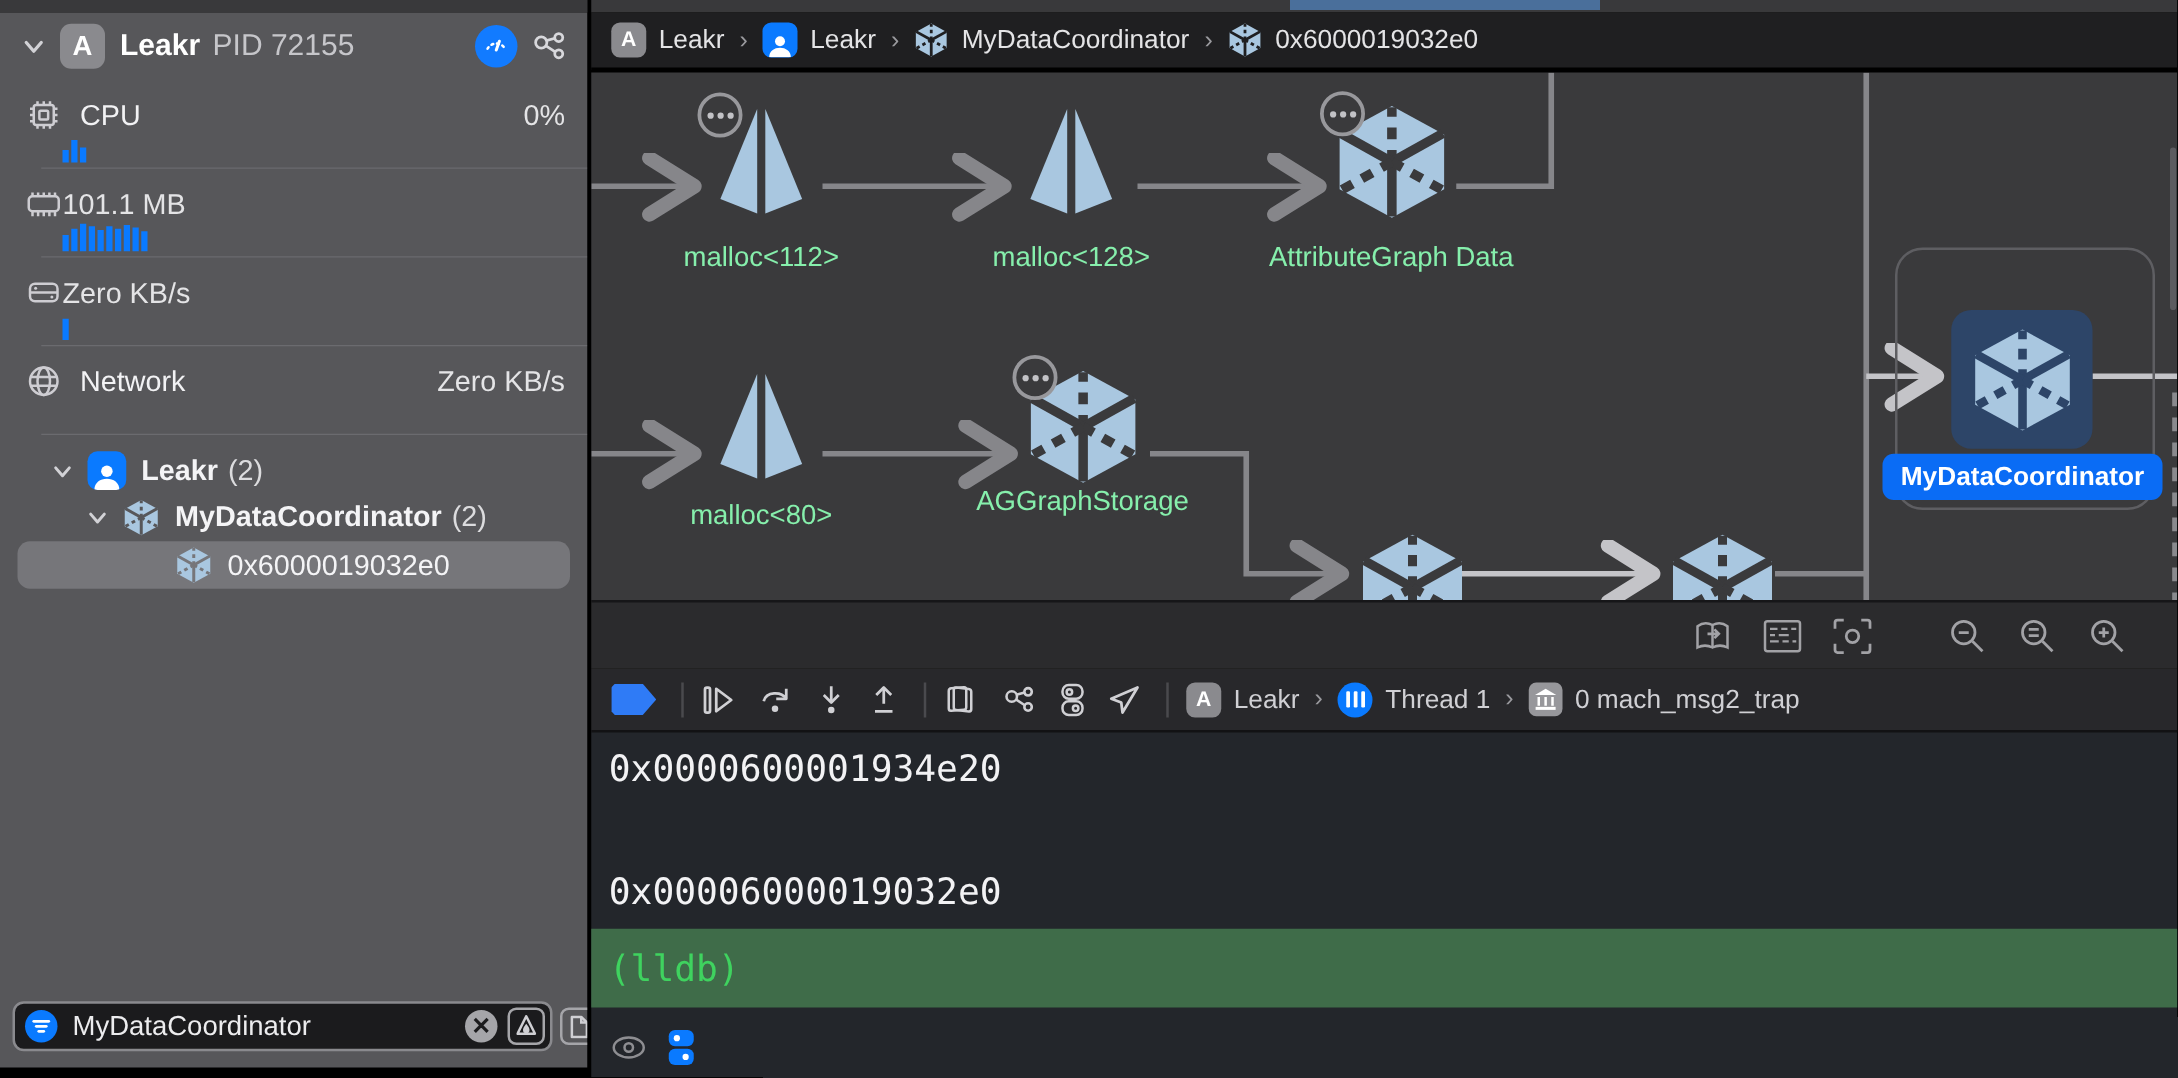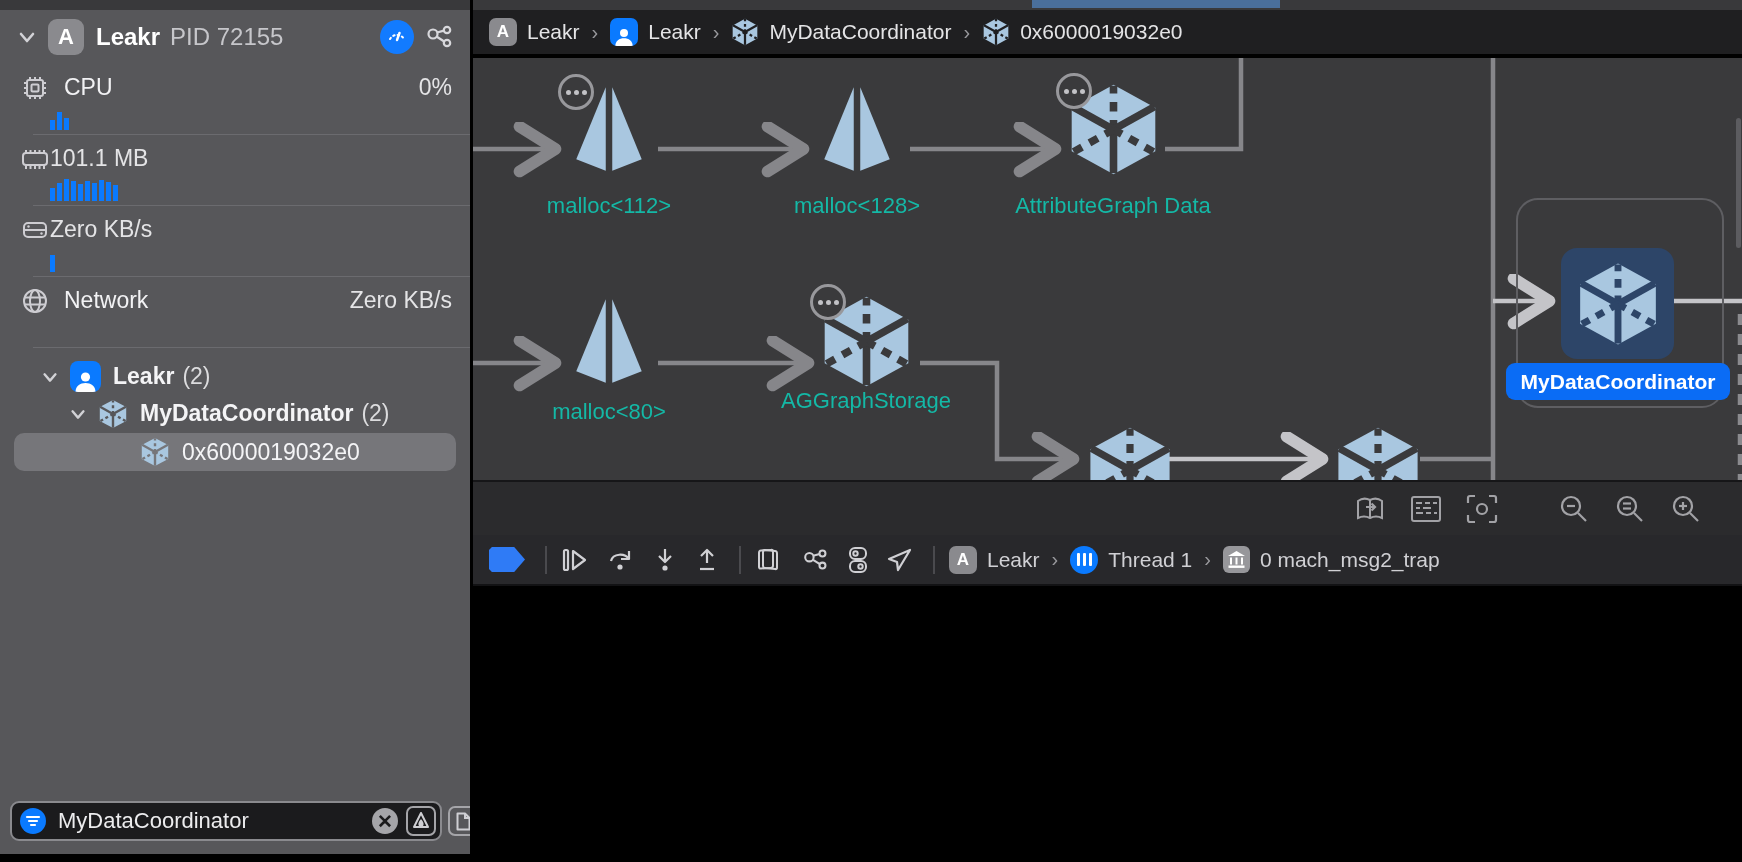--- a/index.html
+++ b/index.html
@@ -12,21 +12,21 @@
   #sidebar{position:absolute;left:0;top:10px;width:470px;height:844px;background:#57575a;overflow:hidden;}
   #vdivider{position:absolute;left:470px;top:0;width:3px;height:862px;background:#000;}
   .prow{display:flex;align-items:center;height:54px;padding-left:16px;padding-right:16px;}
   .chev{color:#d2d2d6;flex:0 0 auto;}
   .appicon{width:36px;height:36px;border-radius:9px;background:#8a8a8e;color:#fff;display:flex;
            align-items:center;justify-content:center;font-weight:bold;font-size:22px;margin-left:10px;}
   .ptitle{font-size:24px;font-weight:bold;color:#fff;margin-left:12px;}
   .ppid{font-size:24px;color:#c6c6ca;margin-left:10px;flex:1 1 auto;}
   .gauge{width:34px;height:34px;border-radius:50%;background:#127bff;display:flex;align-items:center;
          justify-content:center;margin-right:10px;}
-  .statrow{display:flex;align-items:flex-start;height:32px;margin-top:10px;padding-left:20px;padding-right:18px;}
+  .statrow{display:flex;align-items:flex-end;height:32px;margin-top:10px;padding-left:20px;padding-right:18px;}
   .statrow .sicon{width:30px;display:flex;justify-content:center;color:#cecdd2;}
   .statlabel{font-size:23px;color:#f2f2f4;margin-left:14px;flex:1 1 auto;}
   .statvalue{font-size:23px;color:#e4e4e6;}
   .bars{display:flex;align-items:flex-end;gap:2px;height:22px;margin:2px 0 4px 50px;}
   .bars span{width:5px;background:#0a7aff;display:inline-block;}
   .sep{border-top:1px solid #6b6b6f;margin-left:33px;margin-top:4px;}
   .treerow{display:flex;align-items:center;height:37px;font-size:23px;color:#f4f4f6;}
   .tcount{color:#dcdcde;margin-left:8px;font-weight:normal;}
   .tbold{font-weight:bold;}
   .cubesm{flex:0 0 auto;}
@@ -49,21 +49,21 @@
   .crumb{display:flex;align-items:center;}
   .crumbsep{color:#9a9a9e;margin:0 12px;font-size:20px;}
   .crumbicon{margin-right:10px;display:flex;}
   .appicon-sm{width:28px;height:28px;border-radius:7px;background:#8a8a8e;color:#fff;display:flex;align-items:center;
               justify-content:center;font-weight:bold;font-size:17px;}
   .personicon-sm{width:28px;height:28px;border-radius:7px;background:#0a7aff;display:flex;align-items:flex-end;justify-content:center;overflow:hidden;}
   
   #canvas{position:absolute;left:0;top:58px;width:1269px;height:422px;background:#3a3a3c;overflow:hidden;}
   #connectors{position:absolute;left:0;top:0;}
   .gicon{position:absolute;}
-  .glabel{position:absolute;transform:translateX(-50%);font-size:22px;color:#14b8a6;white-space:nowrap;}
+  .glabel{position:absolute;transform:translateX(-50%);font-size:22px;color:#86efac;white-space:nowrap;}
   .badge{position:absolute;width:36px;height:36px;border-radius:50%;border:3px solid #98989c;background:#3a3a3c;
          display:flex;align-items:center;justify-content:center;box-sizing:border-box;}
   .badge i{display:flex;gap:3px;}
   .badge i b{width:5px;height:5px;border-radius:50%;background:#c2c2c6;}
   #mdc-container{position:absolute;left:1043px;top:140px;width:208px;height:210px;border:2px solid #5e5e62;border-radius:22px;box-sizing:border-box;}
   #mdc-tile{position:absolute;left:1088px;top:190px;width:113px;height:111px;background:#2d4568;border-radius:16px;
             display:flex;align-items:center;justify-content:center;}
   #mdc-pill{position:absolute;left:1033px;top:305px;width:224px;height:37px;background:#0a6cf5;border-radius:9px;
             color:#fff;font-size:21px;font-weight:bold;display:flex;align-items:center;justify-content:center;}
   #scrollthumb{position:absolute;left:1263px;top:60px;width:5px;height:130px;background:#5c5c60;border-radius:3px;}
@@ -615,14 +615,33 @@
           <svg width="19" height="19" viewBox="0 0 19 19">
               <path d="M9.5 1 L18 6 H1 Z" fill="#fff"></path>
               <path d="M3 7.5h2v7H3z M8.5 7.5h2v7h-2z M14 7.5h2v7h-2z" fill="#fff"></path>
               <rect x="1.5" y="15.5" width="16" height="2.4" fill="#fff"></rect>
             </svg>
         </span>
         <span>0 mach_msg2_trap</span>
       </span>
     </div>
 
+    <div id="console">
+      <div class="cline" style="padding-top:12px">0x0000600001934e20</div>
+      <div class="cline" style="padding-top:64px">0x00006000019032e0</div>
+      <div id="lldbrow">
+        <span>(lldb)</span>
+      </div>
+      <div id="cbottom">
+        <span style="color:#8e8e92;display:flex">
+          <svg width="28" height="22" viewBox="0 0 28 22" fill="none" stroke="currentColor" stroke-width="2">
+            <ellipse cx="14" cy="11" rx="12" ry="8"></ellipse>
+              <circle cx="14" cy="11" r="3.4"></circle>
+          </svg>
+        </span>
+        <span class="cfiltericon">
+            <b class="t"></b>
+            <b class="b"></b>
+          </span>
+      </div>
+    </div>
   </div>
 </div>
 
 </body></html>

